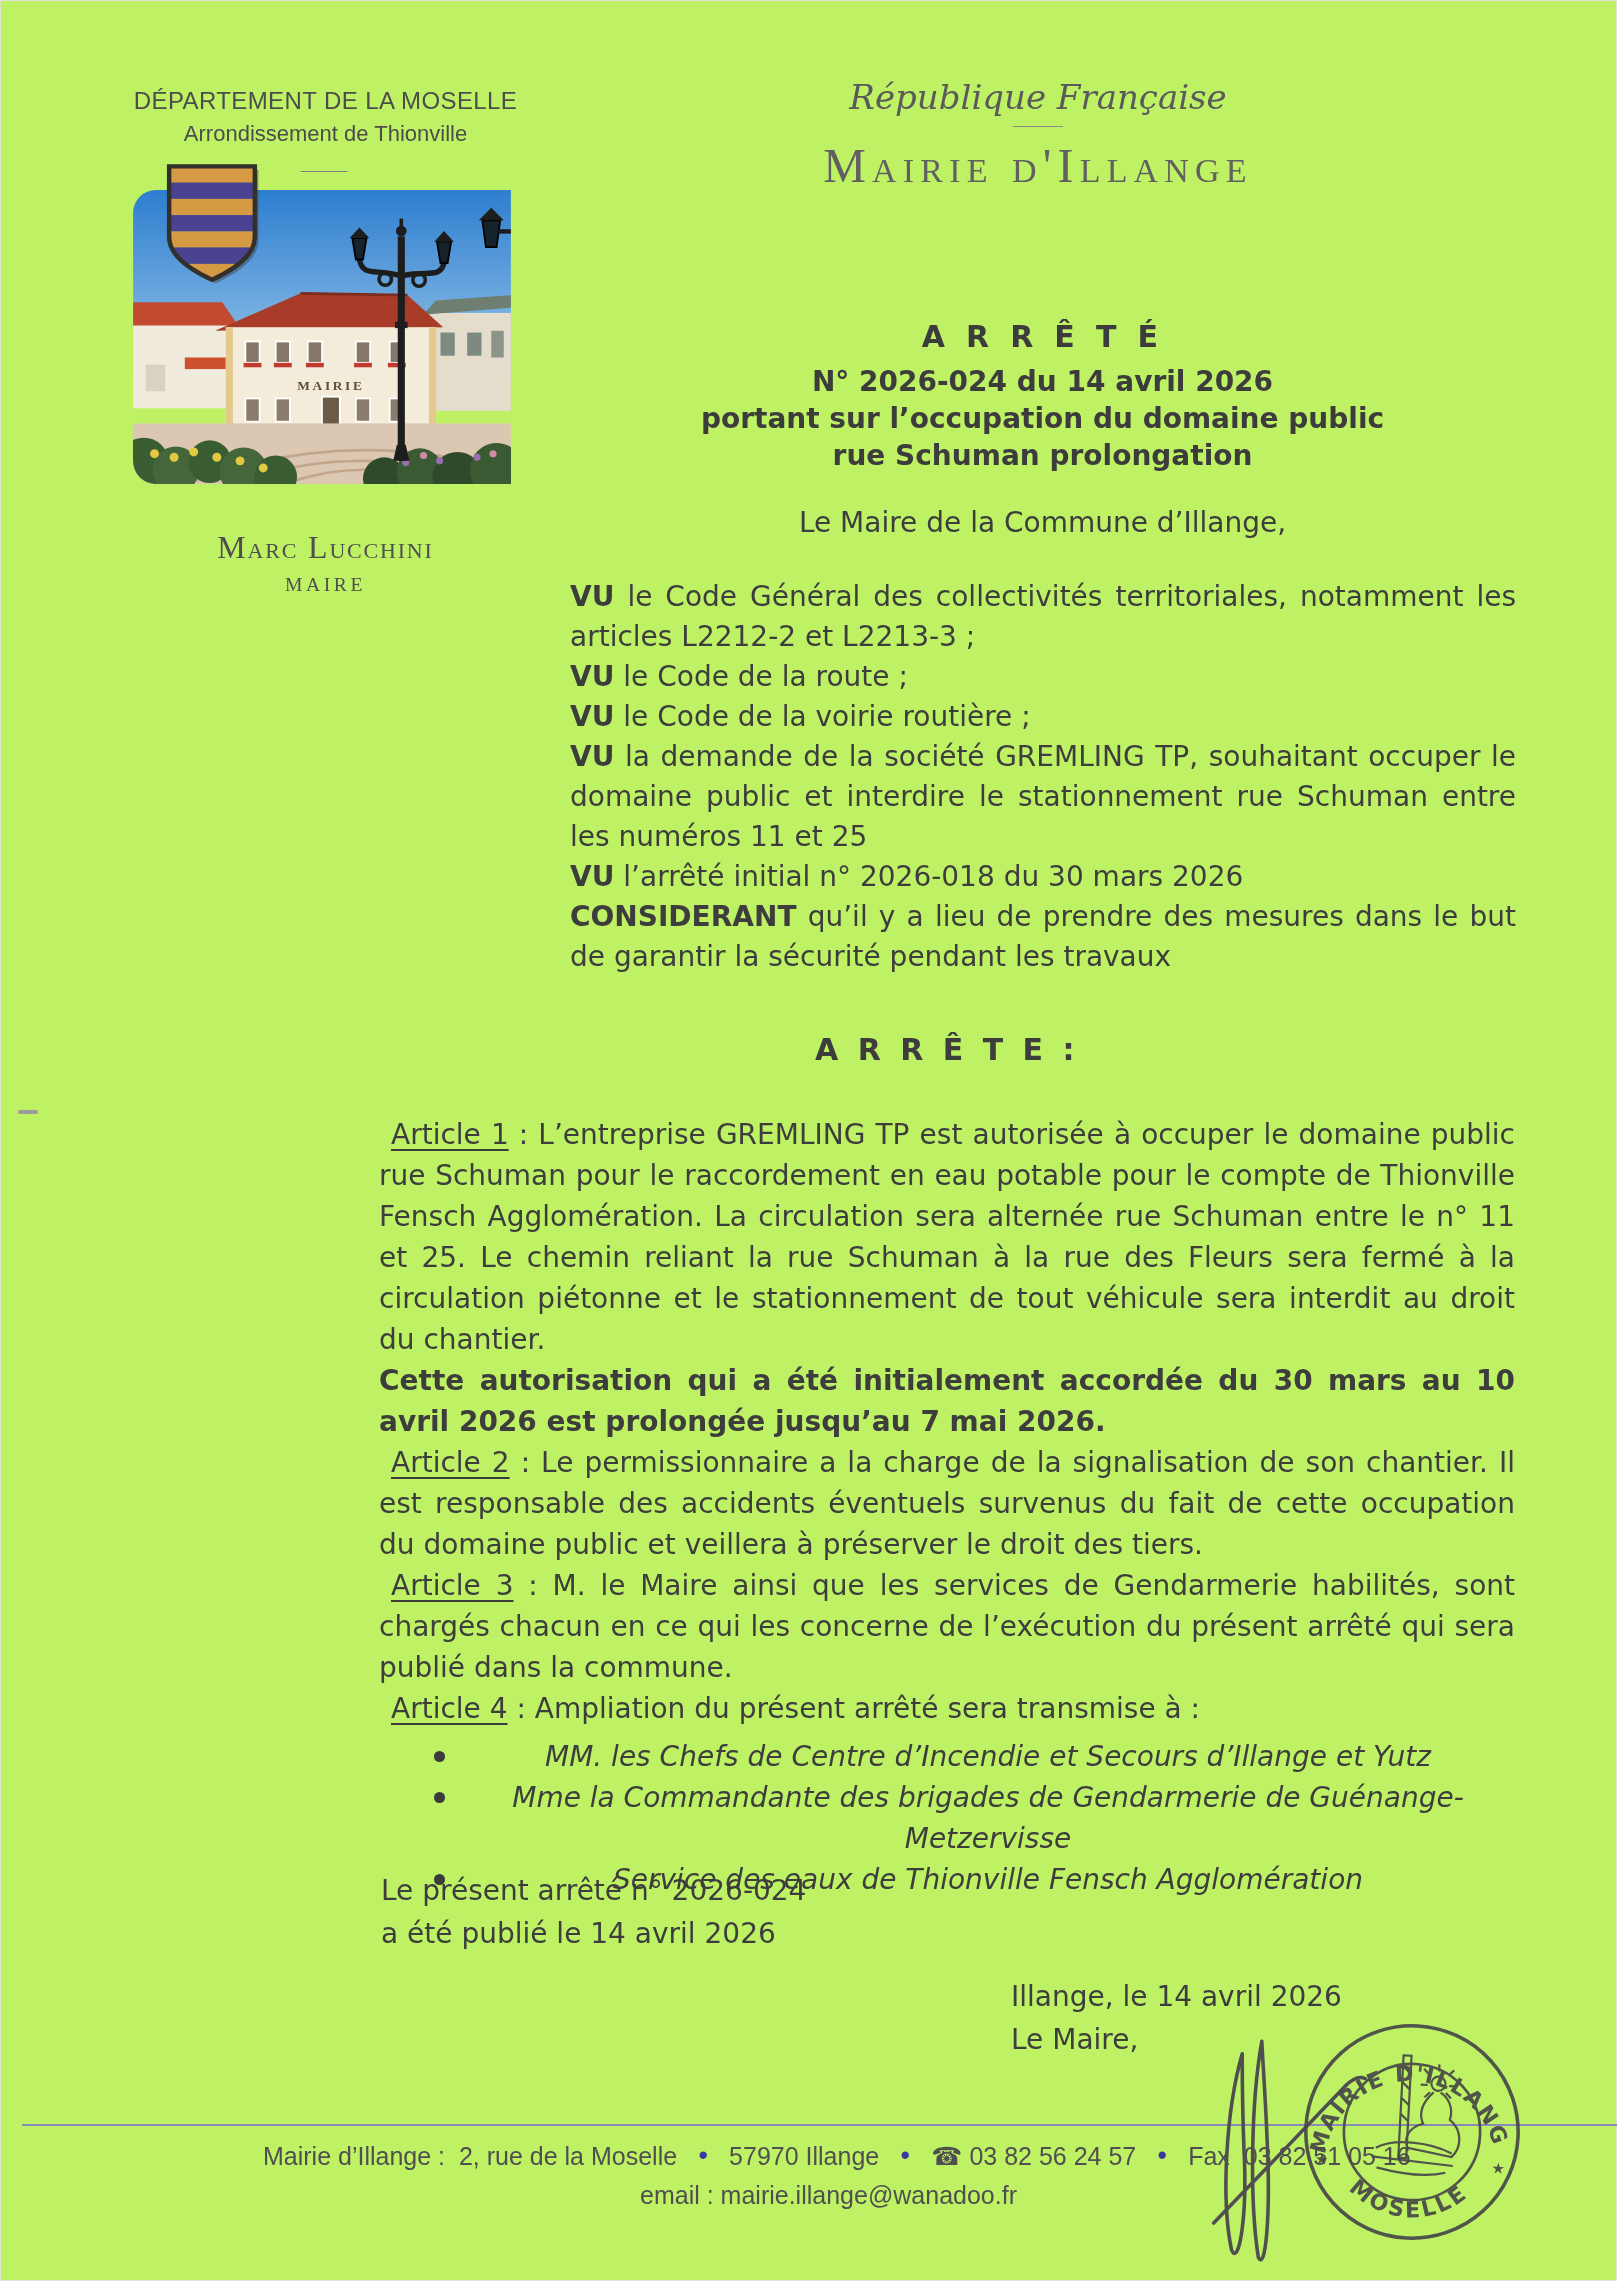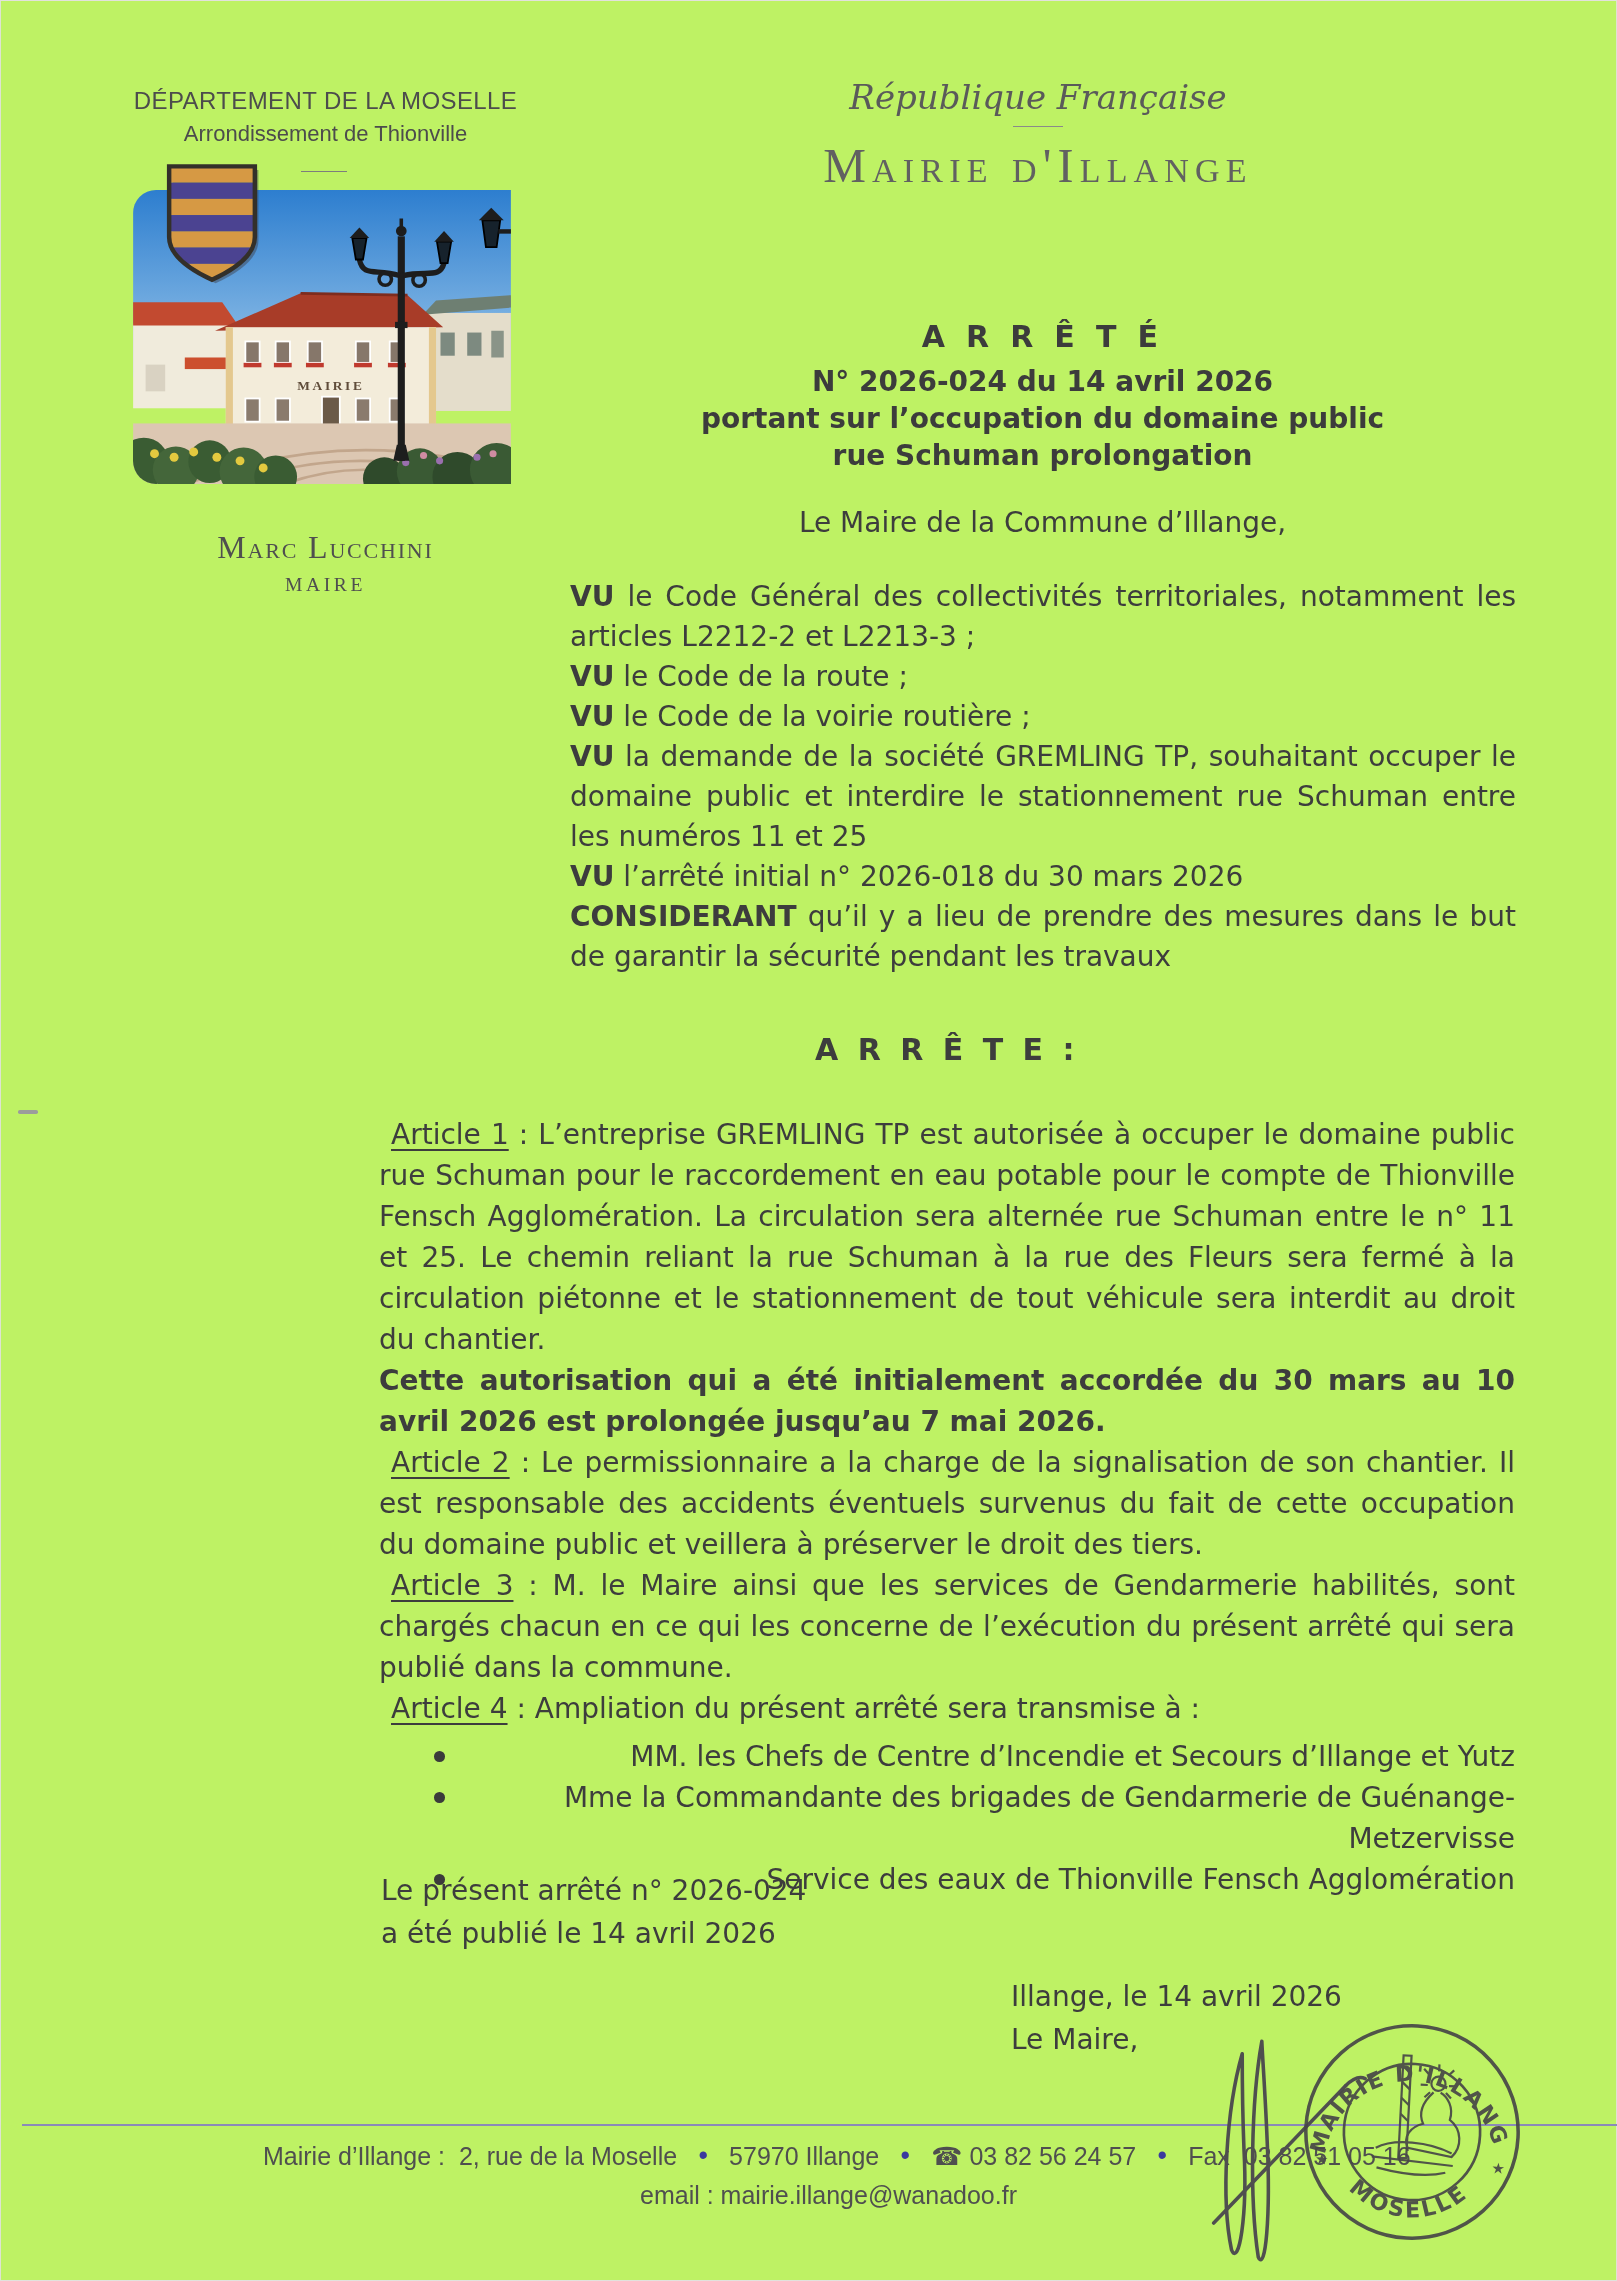--- a/index.html
+++ b/index.html
@@ -46,21 +46,21 @@
           font-size:30px;font-weight:bold;letter-spacing:4.5px;}
 
   
   .articles{position:absolute;left:379px;top:1114px;width:1136px;font-size:28px;line-height:41px;
             text-align:justify;}
   .articles p{margin:0;}
   .sp{margin-bottom:41px;}
   .art-label{font-weight:normal;text-decoration:underline;text-underline-offset:5.3px;
              text-decoration-thickness:1.8px;margin-left:12px;}
   .art-bold{font-weight:bold;}
-  ul.transmit{list-style:none;margin:7.1px 0 0;padding:0;text-align:right;}
+  ul.transmit{list-style:none;margin:7.1px 0 0;padding:0;text-align:center;font-style:italic;}
   ul.transmit li{position:relative;padding-left:82px;line-height:41px;}
   ul.transmit li::before{content:"";position:absolute;left:55px;top:15px;width:10.7px;height:10.7px;
                          border-radius:50%;background:#3b3b3b;}
 
   
   .pub-left{position:absolute;left:381px;top:1869px;font-size:28px;line-height:43px;}
   .pub-right{position:absolute;left:1011px;top:1975px;width:392px;text-align:left;
              font-size:28px;line-height:43px;}
   .scan-dash{position:absolute;left:18px;top:1110px;width:19.6px;height:3.6px;background:#9c9c9c;border-radius:1.8px;}
 

